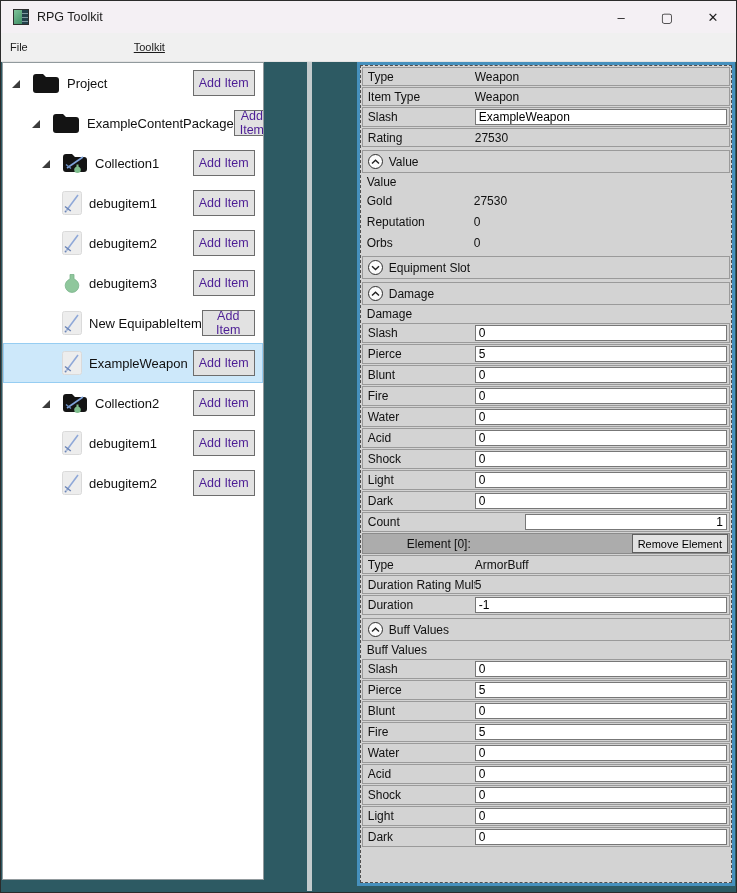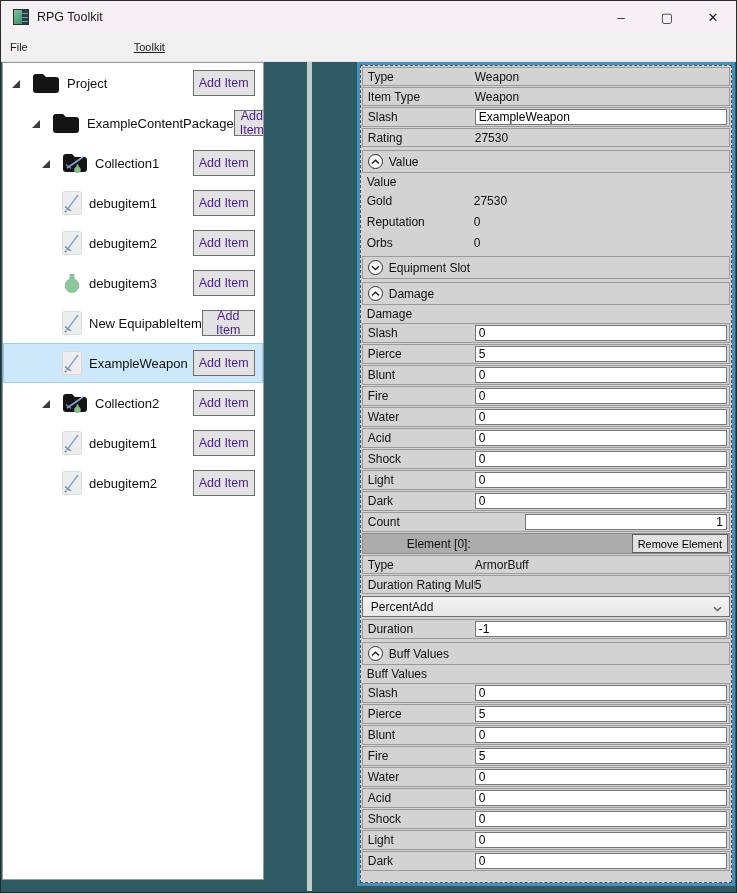--- a/index.html
+++ b/index.html
@@ -329,26 +329,20 @@
             <button class="elem-btn">Remove Element</button>
           </div>
           <div class="prow boxed">
             <div class="plbl">Type</div>
             <div class="pval">ArmorBuff</div>
           </div>
           <div class="prow boxed">
             <div class="plbl">Duration Rating Multiplier</div>
             <div class="pval">5</div>
           </div>
-          <div class="prow comborow">
-            <div class="combo-val">PercentAdd</div>
-            <div class="combo-chev"><svg width="9" height="6" viewBox="0 0 9 6">
-                <polyline points="1,1.2 4.5,4.5 8,1.2" fill="none" stroke="#5a5a5a" stroke-width="1.3"></polyline>
-              </svg></div>
-          </div>
           <div class="prow inputrow">
             <div class="plbl">Duration</div>
             <input class="ptxt" value="-1" style="">
           </div>
           <div class="prow boxed exprow">
             <div class="expcircle">
               <svg width="9" height="6" viewBox="0 0 9 6">
                 <polyline points="1,4.5 4.5,1.2 8,4.5" fill="none" stroke="#1f1f1f" stroke-width="1.4"></polyline>
               </svg>
             </div>

